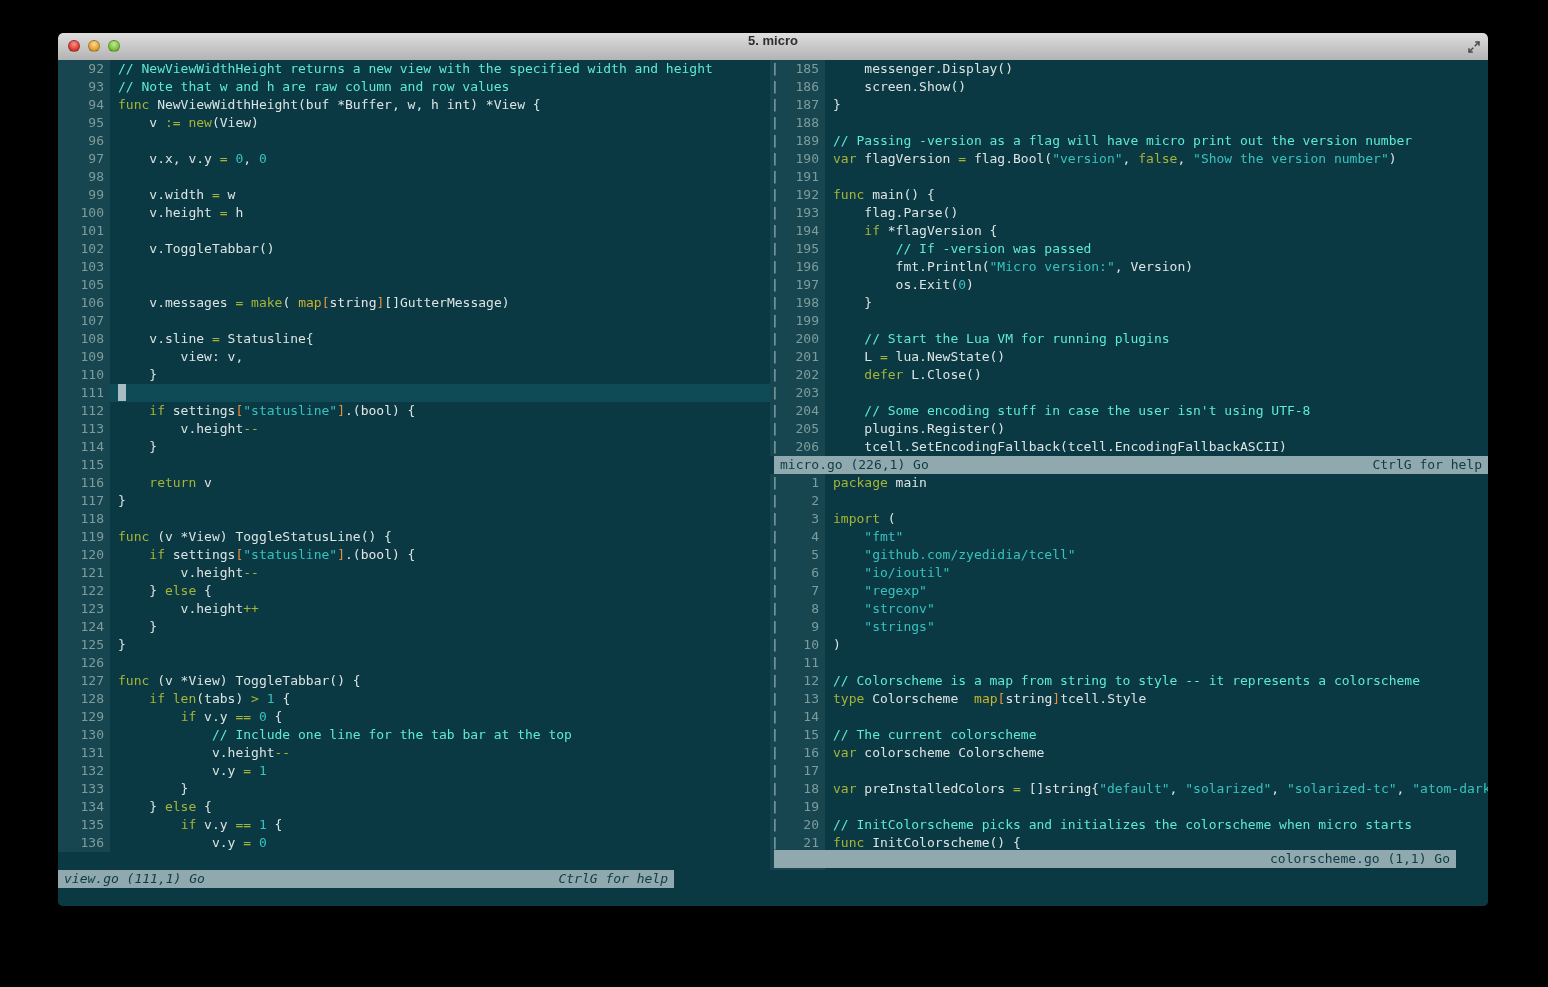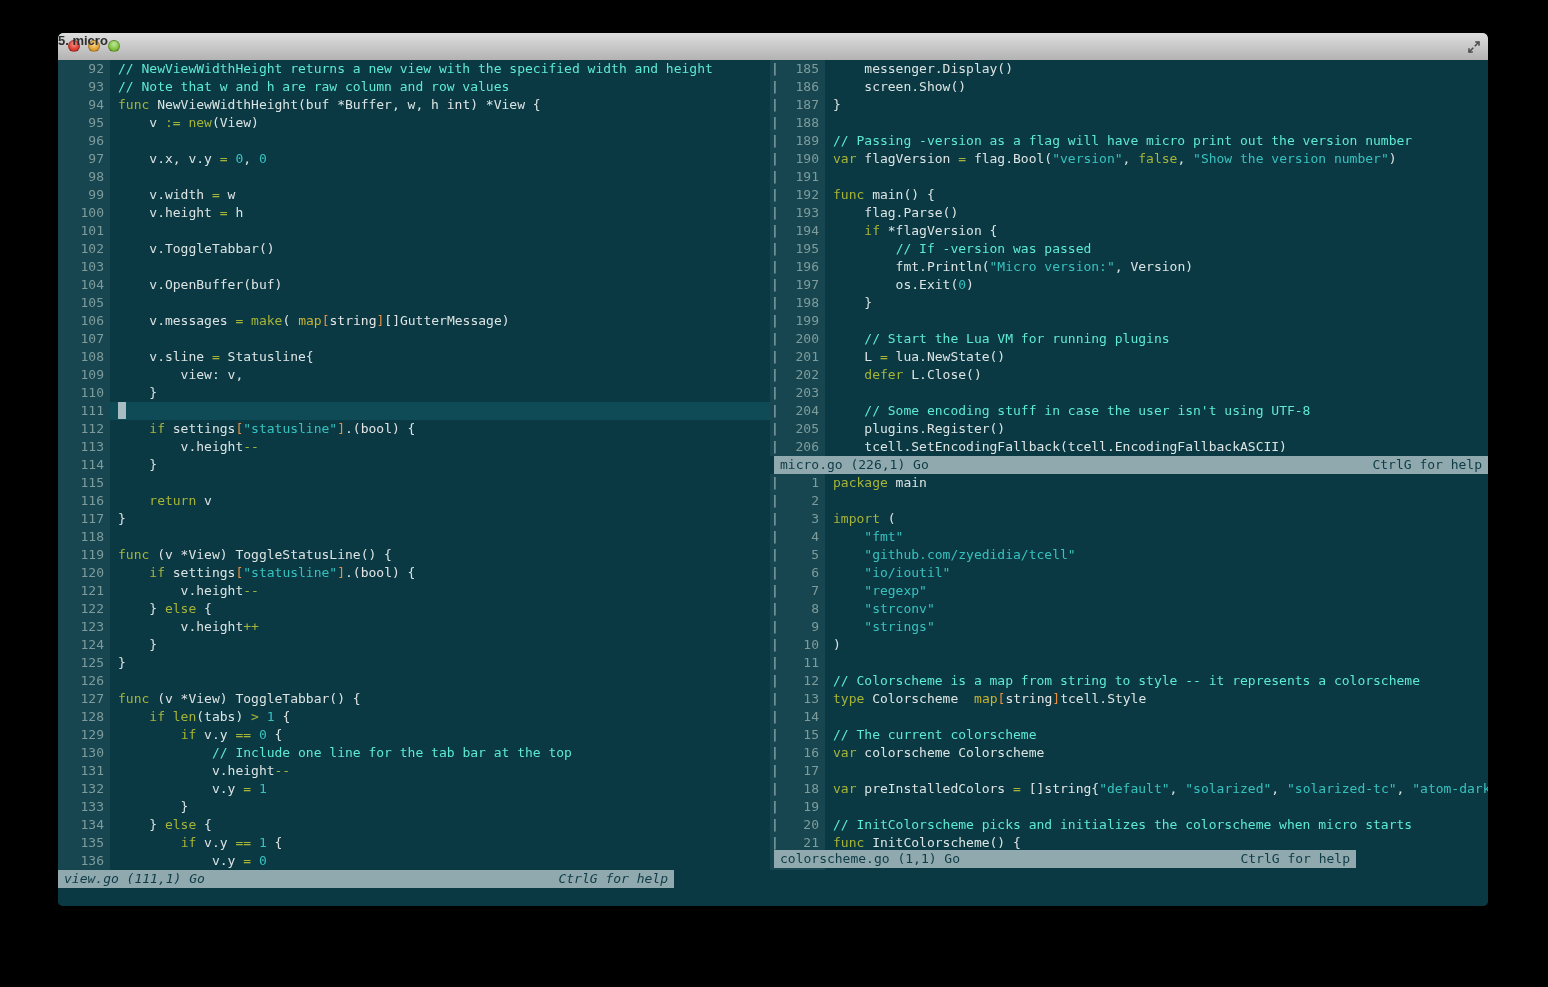--- a/index.html
+++ b/index.html
@@ -4,21 +4,21 @@
 <style>
   html,body{margin:0;padding:0;background:#000;width:1548px;height:987px;overflow:hidden;}
   .screen{position:relative;width:1548px;height:987px;background:#000;}
   .window{position:absolute;left:58px;top:33px;width:1430px;height:873px;border-radius:5px;
           background:#0a3944;box-shadow:0 12px 34px rgba(0,0,0,.65);overflow:hidden;}
   
   .titlebar{position:absolute;left:0;top:0;right:0;height:27px;
             background:linear-gradient(#dedede,#b3b3b3);
             border-bottom:1px solid #7e7e7e;border-radius:5px 5px 0 0;}
   .titlebar .title{position:absolute;left:0;right:0;top:0;height:27px;line-height:26px;
-            text-align:left;font:600 13px "Liberation Sans",sans-serif;color:#2e2e2e;border-radius:9px;}
+            text-align:center;font:600 13px "Liberation Sans",sans-serif;color:#2e2e2e;border-radius:9px;}
   .traffic{position:absolute;left:10px;top:7px;display:flex;gap:8px;}
   .tl{width:12px;height:12px;border-radius:50%;display:inline-block;border:1px solid rgba(0,0,0,.25);box-sizing:border-box;}
   .tl.red{background:radial-gradient(circle at 50% 32%,#f7938b 0%,#dd4136 60%,#b8251c 100%);}
   .tl.yellow{background:radial-gradient(circle at 50% 32%,#ffd98c 0%,#e0a43a 60%,#bb7f14 100%);}
   .tl.green{background:radial-gradient(circle at 50% 32%,#c0e89a 0%,#80c33f 60%,#5d9c22 100%);}
   .fsicon{position:absolute;right:6px;top:6px;width:16px;height:16px;}
   
   .content{position:absolute;left:0;top:27px;right:0;bottom:0;background:#0a3944;
            font:13px/18px "DejaVu Sans Mono",monospace;color:#dce4e3;}
   .pane{position:absolute;overflow:hidden;background:#0a3944;}
@@ -36,21 +36,21 @@
   
   .tk-p{color:#dce4e3;} .tk-k{color:#a6b437;} .tk-c{color:#5eead4;}
   .tk-s{color:#38c2be;} .tk-n{color:#38c2be;} .tk-t{color:#e5e5e5;}
   .tk-b{color:#e98f3e;} .tk-y{color:#c9b330;margin-left:8px;}
   
   .statusbar{position:absolute;height:18px;background:#8fa9ae;color:#0e3b46;
              display:flex;justify-content:space-between;padding:0 6px;box-sizing:border-box;
              white-space:pre;overflow:hidden;align-items:flex-end;}
   .sb-left{left:0;top:810px;width:616px;font-style:italic;}
   .sb-mid{left:716px;top:396px;width:714px;}
-  .sb-br{left:716px;top:790px;width:582px;}
+  .sb-br{left:716px;top:790px;width:682px;flex-direction:column;}
 </style>
 </head>
 <body>
 
 <div class="screen">
   <div class="window">
 
     <div class="titlebar">
       <div class="traffic">
         <span class="tl red"></span>
@@ -114,24 +114,20 @@
           </div>
           <div class="row">
             <span class="gut">102</span>
             <span class="code"><span class="tk-p">    v.ToggleTabbar()</span></span>
           </div>
           <div class="row">
             <span class="gut">103</span>
             <span class="code"></span>
           </div>
           <div class="row">
-            <span class="gut">104</span>
-            <span class="code"><span class="tk-p">    v.OpenBuffer(buf)</span></span>
-          </div>
-          <div class="row">
             <span class="gut">105</span>
             <span class="code"></span>
           </div>
           <div class="row">
             <span class="gut">106</span>
             <span class="code"><span class="tk-p">    v.messages </span><span class="tk-k">=</span><span class="tk-p"> </span><span class="tk-k">make</span><span class="tk-p">(</span><span class="tk-y">map</span><span class="tk-b">[</span><span class="tk-t">string</span><span class="tk-b">]</span><span class="tk-p">[]GutterMessage)</span></span>
           </div>
           <div class="row">
             <span class="gut">107</span>
             <span class="code"></span>

